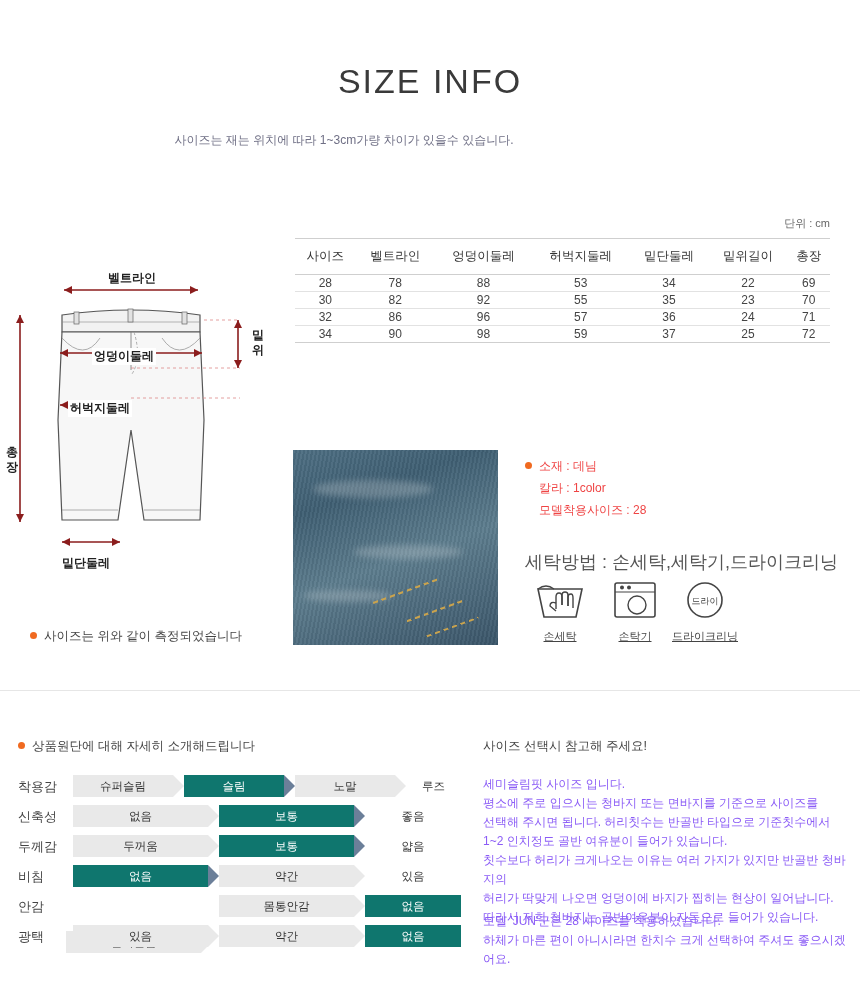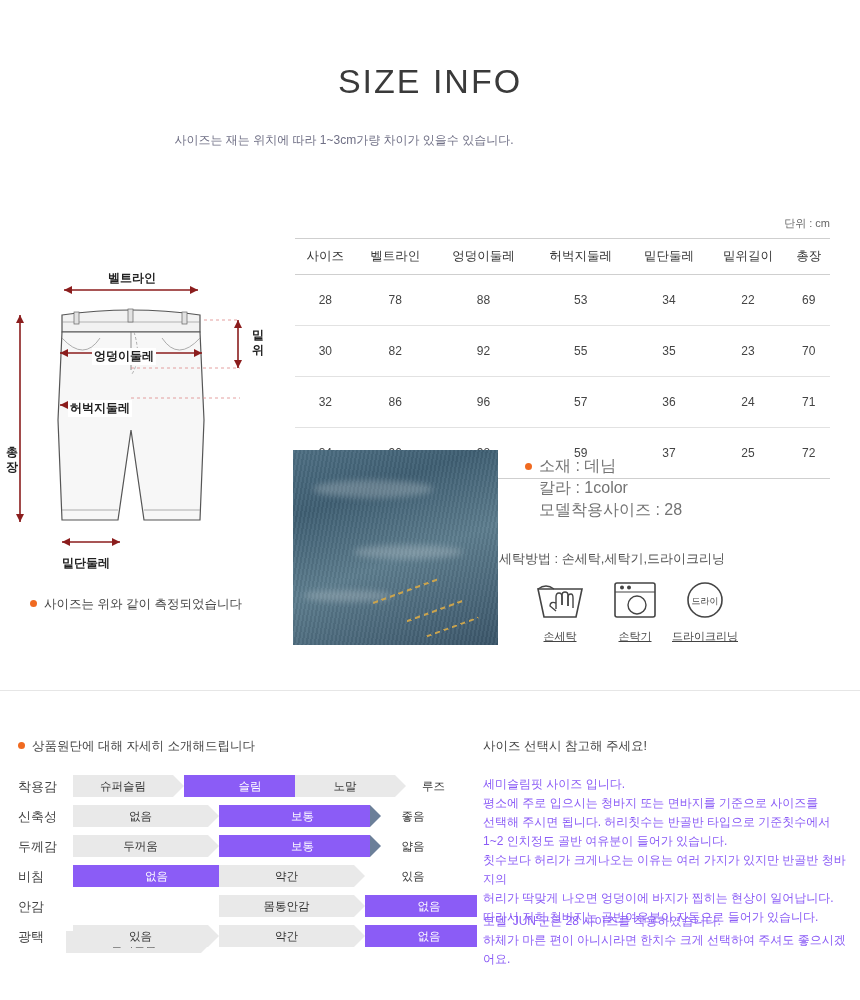--- a/index.html
+++ b/index.html
@@ -25,21 +25,21 @@
   .unit{
     position:absolute;right:30px;top:216px;font-size:11px;color:#666;
   }
 
   
   .sizetable{
     position:absolute;left:295px;top:238px;width:535px;
     border-collapse:collapse;font-size:12px;color:#444;
   }
   .sizetable th,.sizetable td{
-    text-align:center;padding:18px 2px;font-weight:400;
+    text-align:center;padding:1px 2px;font-weight:400;
   }
   .sizetable thead th{
     border-top:1px solid #cfcfcf;border-bottom:1px solid #cfcfcf;
     color:#333;font-size:12.5px;padding:9px 2px;
   }
   .sizetable tbody td{border-bottom:1px solid #e2e2e2;}
   .sizetable tbody tr:last-child td{border-bottom:1px solid #cfcfcf;}
 
   
   .diagram{position:absolute;left:0;top:270px;width:290px;height:330px;}
@@ -50,45 +50,45 @@
     position:absolute;left:293px;top:450px;width:205px;height:195px;
     background:
       repeating-linear-gradient(100deg, rgba(255,255,255,.045) 0 2px, rgba(0,0,0,.05) 2px 4px),
       linear-gradient(160deg,#4e6f83 0%,#3f5f73 25%,#5d7d8e 55%,#3a5569 100%);
     overflow:hidden;
   }
   .fabric .scuff{position:absolute;background:rgba(210,215,220,.28);border-radius:50%;filter:blur(3px);}
   .fabric .stitch{position:absolute;height:2px;background:repeating-linear-gradient(90deg,#caa34d 0 5px,transparent 5px 9px);transform:rotate(-20deg);}
 
   
-  .infolist{position:absolute;left:525px;top:455px;font-size:16px;color:#737373;line-height:22px;}
+  .infolist{position:absolute;left:525px;top:455px;font-size:12px;color:#ef4444;line-height:22px;}
   .infolist .ln{white-space:nowrap;}
   .bullet{display:inline-block;width:7px;height:7px;border-radius:50%;background:#f06a20;margin-right:7px;vertical-align:1px;}
   .indent{padding-left:14px;}
 
-  .washline{position:absolute;left:499px;top:550px;font-size:13px;color:#555;}
+  .washline{position:absolute;left:525px;top:550px;font-size:18px;color:#555;}
 
   .washicons{position:absolute;left:520px;top:575px;width:260px;height:80px;}
   .washitem{position:absolute;width:80px;text-align:center;}
   .washitem .cap{font-size:11px;color:#444;text-decoration:underline;margin-top:4px;display:block;}
 
-  .measured{position:absolute;left:30px;top:596px;font-size:12.5px;color:#444;text-align:right;}
+  .measured{position:absolute;left:30px;top:628px;font-size:12.5px;color:#444;text-align:right;}
 
   .divider{position:absolute;left:0;top:690px;width:860px;height:1px;background:#e6e6e6;}
 
   
   .fabric-head{position:absolute;left:18px;top:738px;font-size:12.5px;color:#444;}
   .rows{position:absolute;left:18px;top:775px;width:445px;}
   .row{position:relative;height:23px;margin-bottom:7px;}
   .rowlabel{position:absolute;left:0;top:3px;width:48px;font-size:13px;color:#444;}
   .seg{
     position:absolute;top:0;height:22px;line-height:22px;text-align:center;
     font-size:11.5px;color:#333;background:#e9e9e9;
   }
-  .seg.on{background:#8b5cf6;color:#fff;padding-left:16px;}
+  .seg.on{background:#0f766e;color:#fff;}
   .seg .arrow{position:absolute;right:-11px;top:0;width:0;height:0;border-top:11px solid transparent;border-bottom:11px solid transparent;border-left:11px solid #e9e9e9;}
   .seg.on .arrow{border-left-color:#6b7f99;}
 
   
   .rtitle{position:absolute;left:483px;top:738px;font-size:12.5px;color:#444;}
   .rpara{position:absolute;left:483px;width:370px;font-size:12px;color:#8b5cf6;line-height:19px;}
   .p1{top:775px;}
   .p2{top:912px;}
 </style>
 </head>

